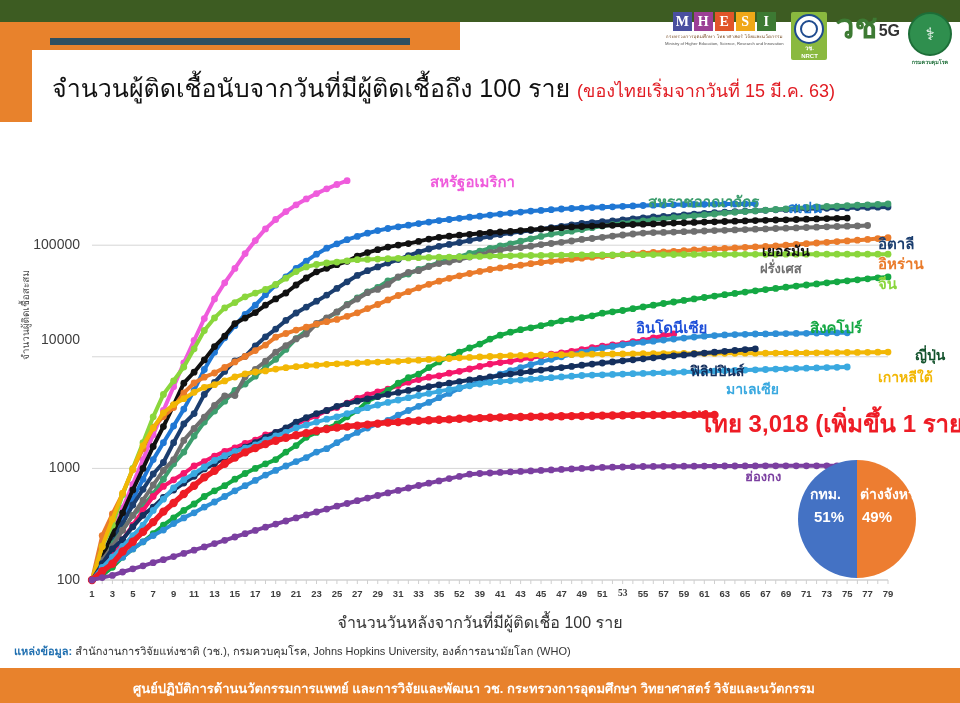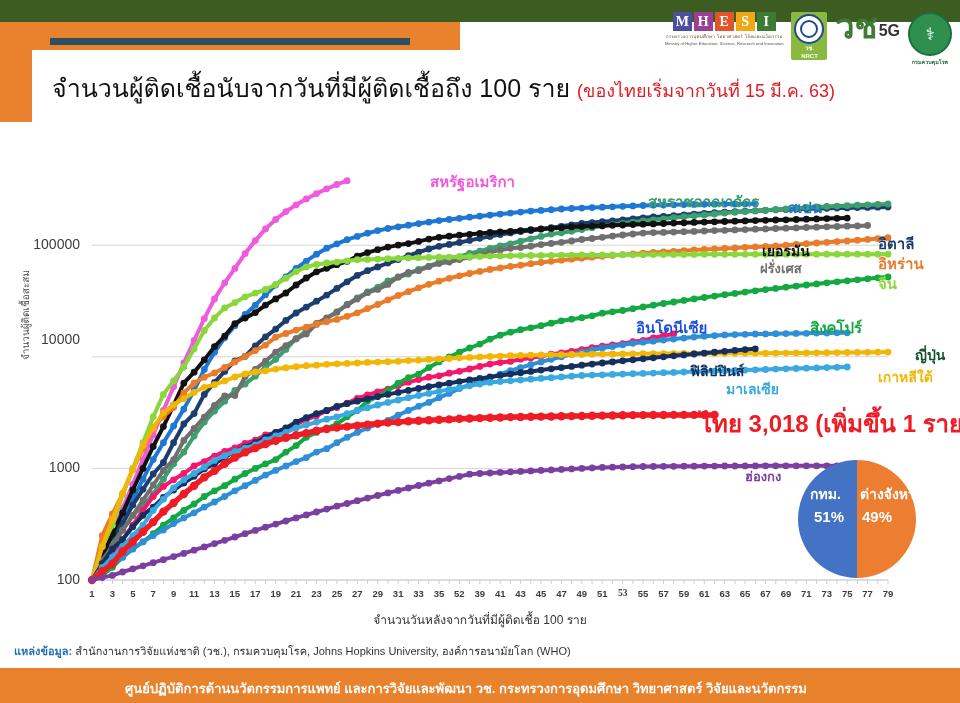--- a/index.html
+++ b/index.html
@@ -60,34 +60,34 @@
   #chart{position:absolute;left:0;top:160px;width:960px;height:470px;}
   .ylab{
     position:absolute;left:18px;top:270px;width:14px;
     font-size:10px;color:#4a4a4a;
     writing-mode:vertical-rl;transform:rotate(180deg);
     white-space:nowrap;letter-spacing:0px;
   }
   .ytick{position:absolute;font-size:14px;color:#3d3d3d;text-align:right;width:72px;}
   .xtick{position:absolute;font-size:9.5px;font-weight:bold;color:#3d3d3d;
      text-align:center;width:16px;}
-  .xlab{position:absolute;left:0;width:960px;text-align:center;font-size:12px;color:#333;}
+  .xlab{position:absolute;left:0;width:960px;text-align:center;font-size:16px;color:#333;}
 
   .slabel{position:absolute;white-space:nowrap;font-weight:bold;}
 
   
   .pie{position:absolute;width:118px;height:118px;border-radius:50%;
        background:linear-gradient(90deg,#4472c4 0 50%,#ed7d31 50% 100%);}
   .pie-t{position:absolute;color:#fff;font-weight:bold;white-space:nowrap;}
 
   
   .source{position:absolute;left:14px;top:642px;font-size:11px;color:#333;white-space:nowrap;}
   .source b{color:#1f6fb0;font-weight:bold;}
   .footbar{position:absolute;left:0;top:668px;width:960px;height:35px;background:#e8822c;}
-  .foottext{position:absolute;left:8px;top:678px;width:916px;text-align:center;
+  .foottext{position:absolute;left:16px;top:678px;width:916px;text-align:center;
      font-size:13px;color:#ffffff;font-weight:bold;white-space:nowrap;}
 </style>
 </head>
 <body>
 
 <div id="stage">
 
   <div class="topbar"></div>
   <div class="orange-l-horz"></div>
   <div class="orange-l-vert"></div>

